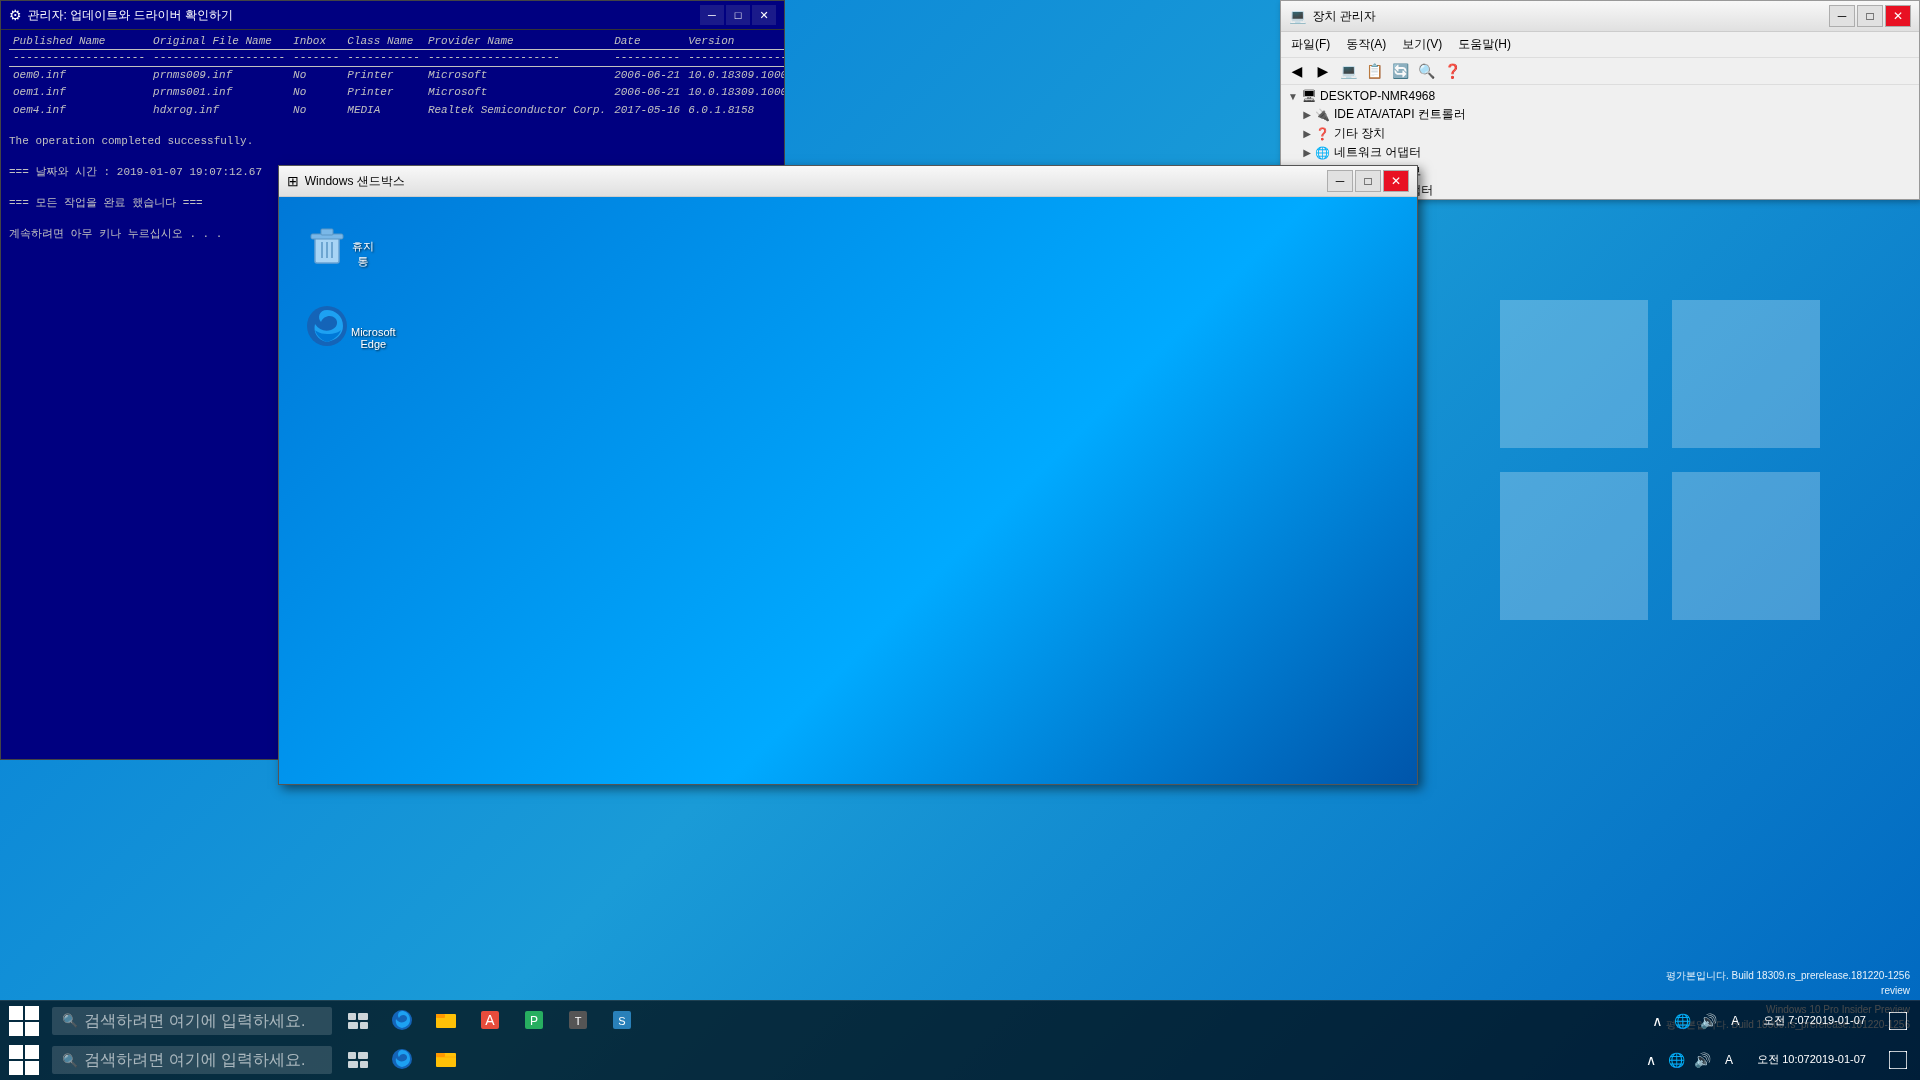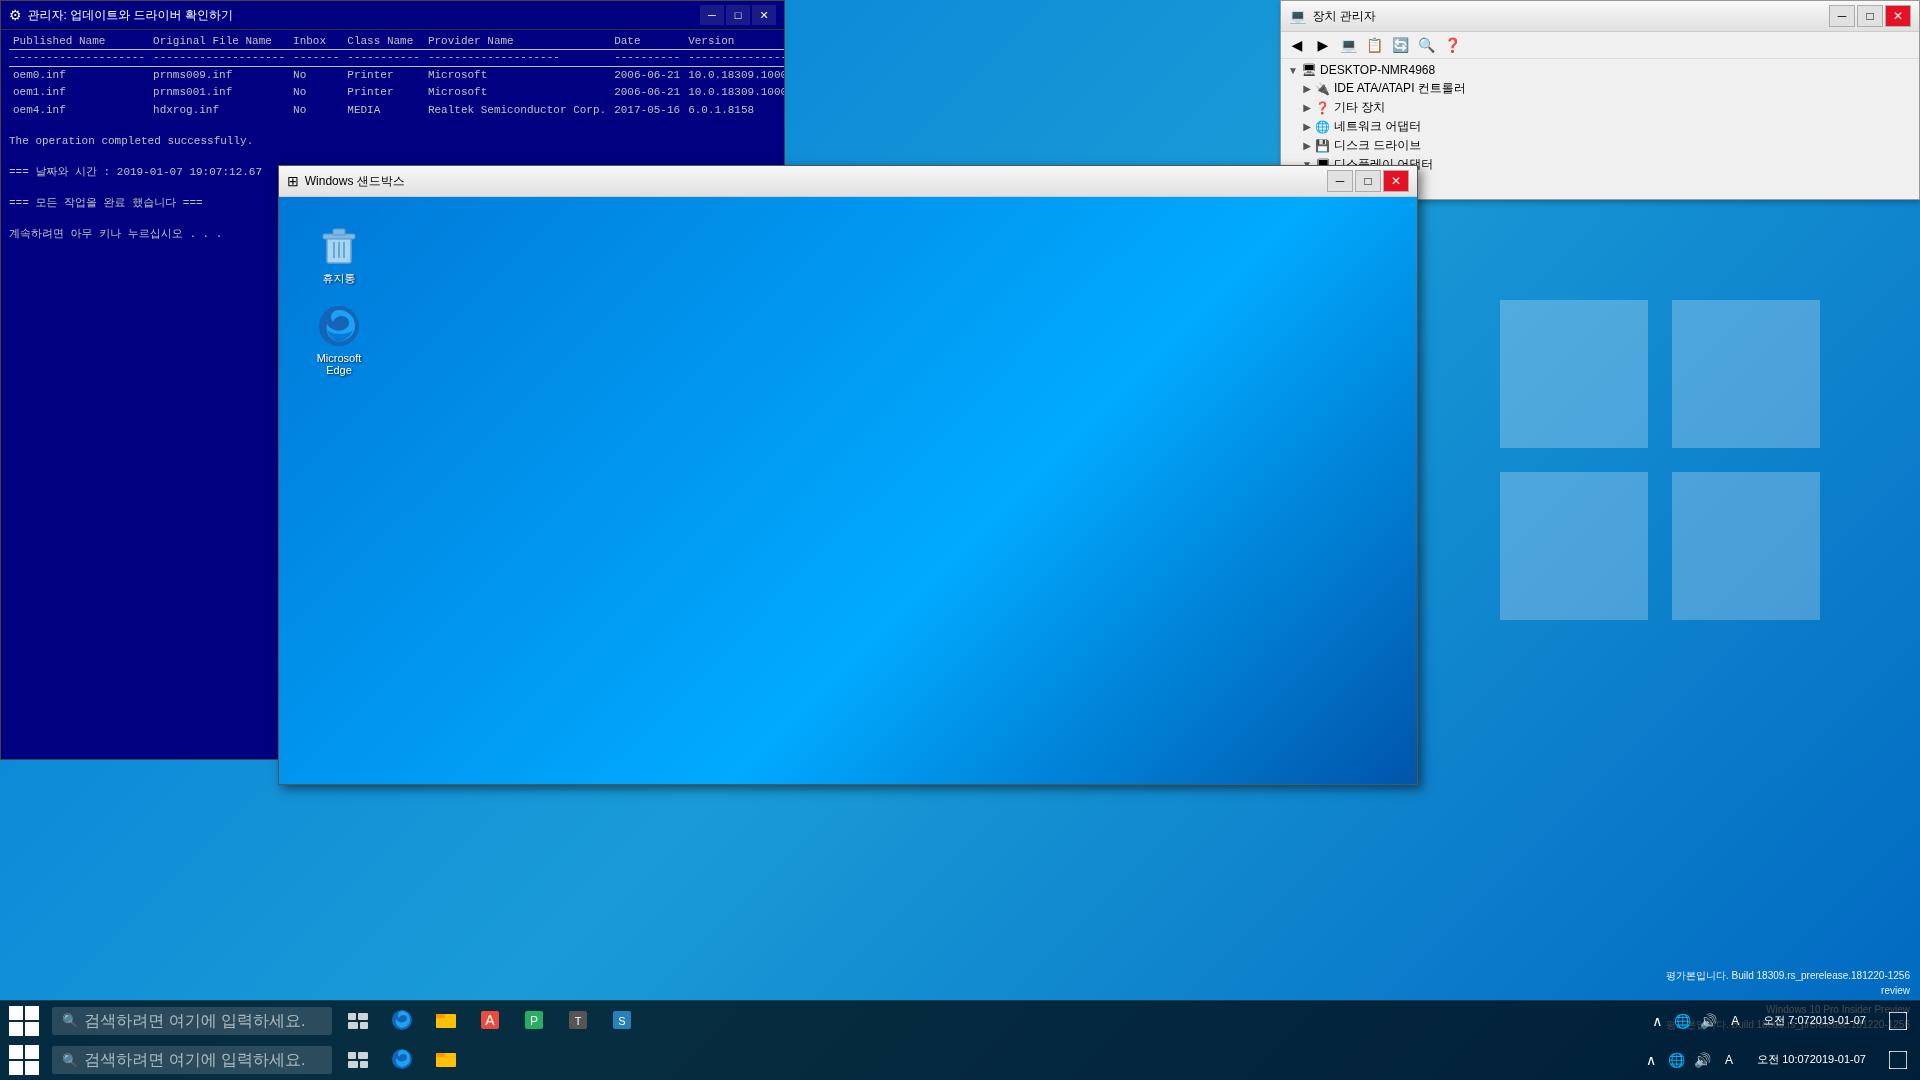--- a/index.html
+++ b/index.html
@@ -74,20 +74,21 @@
       padding: 4px 8px;
       overflow: hidden;
       line-height: 1.4;
     }
     .cmd-table {
       width: 100%;
       border-collapse: collapse;
       color: #c0c0c0;
       font-family: 'Consolas', 'Courier New', monospace;
       font-size: 11px;
+      font-style: italic;
     }
     .cmd-table th {
       text-align: left;
       padding: 0 4px;
       white-space: nowrap;
       border-bottom: 1px solid #c0c0c0;
       font-weight: normal;
     }
     .cmd-table td {
       padding: 1px 4px;
@@ -265,22 +266,22 @@
       flex: 1;
       background: linear-gradient(135deg, #0078d7 0%, #00aaff 60%, #0055aa 100%);
       position: relative;
       overflow: hidden;
     }
 
     
     .desktop-icon {
       position: absolute;
       display: flex;
-      flex-direction: column;
-      align-items: center;
+      flex-direction: row;
+      align-items: flex-end;
       width: 80px;
       cursor: pointer;
       padding: 4px;
     }
     .desktop-icon .icon-img {
       width: 48px;
       height: 48px;
       display: flex;
       align-items: center;
       justify-content: center;
@@ -527,20 +528,26 @@
       <div class="devmgr-title-left">
         <span style="font-size:14px;">💻</span>
         <span>장치 관리자</span>
       </div>
       <div class="devmgr-controls">
         <button class="devmgr-ctrl-btn">─</button>
         <button class="devmgr-ctrl-btn">□</button>
         <button class="devmgr-ctrl-btn close">✕</button>
       </div>
     </div>
+    <div class="devmgr-menubar">
+      <span class="devmgr-menu-item">파일(F)</span>
+      <span class="devmgr-menu-item">동작(A)</span>
+      <span class="devmgr-menu-item">보기(V)</span>
+      <span class="devmgr-menu-item">도움말(H)</span>
+    </div>
     <div class="devmgr-toolbar">
       <button class="devmgr-tool-btn">◀</button>
       <button class="devmgr-tool-btn">▶</button>
       <button class="devmgr-tool-btn">💻</button>
       <button class="devmgr-tool-btn">📋</button>
       <button class="devmgr-tool-btn">🔄</button>
       <button class="devmgr-tool-btn">🔍</button>
       <button class="devmgr-tool-btn">❓</button>
     </div>
     <div class="devmgr-content">

